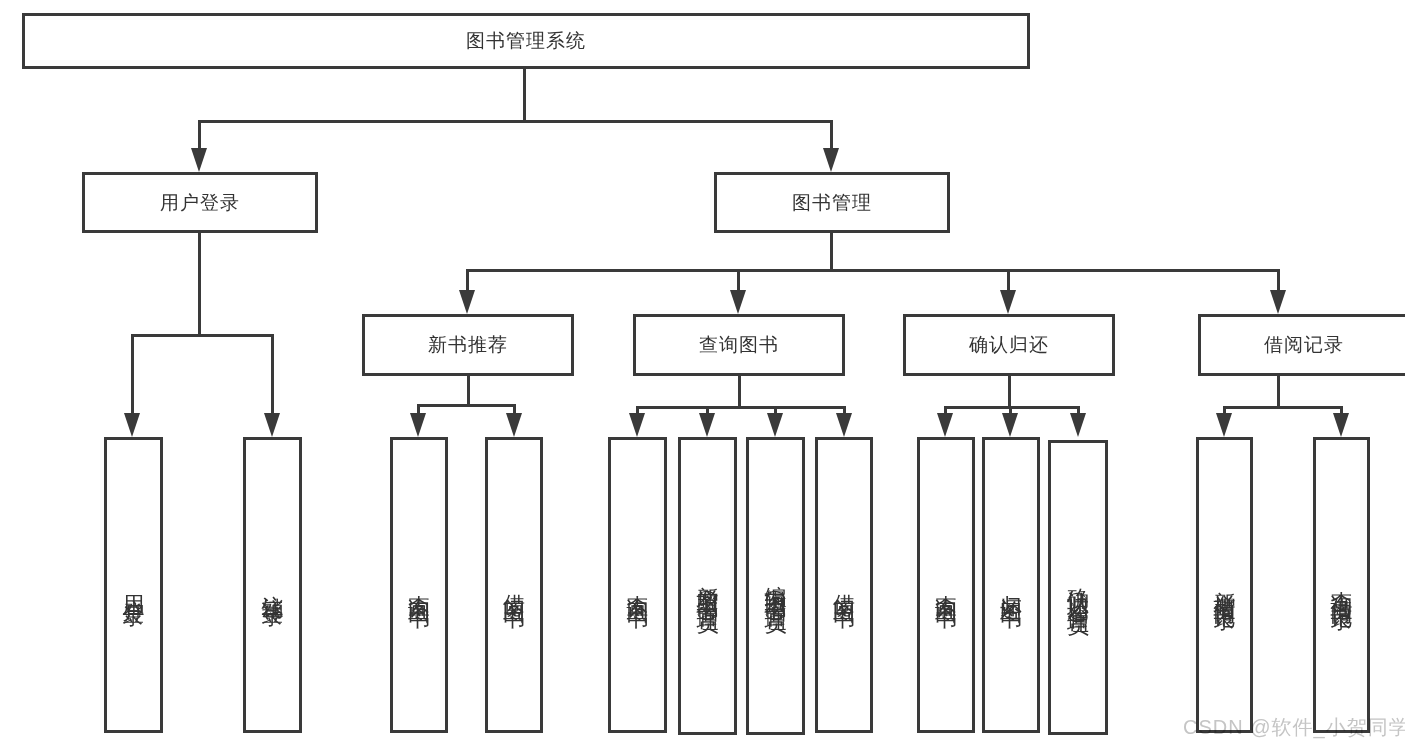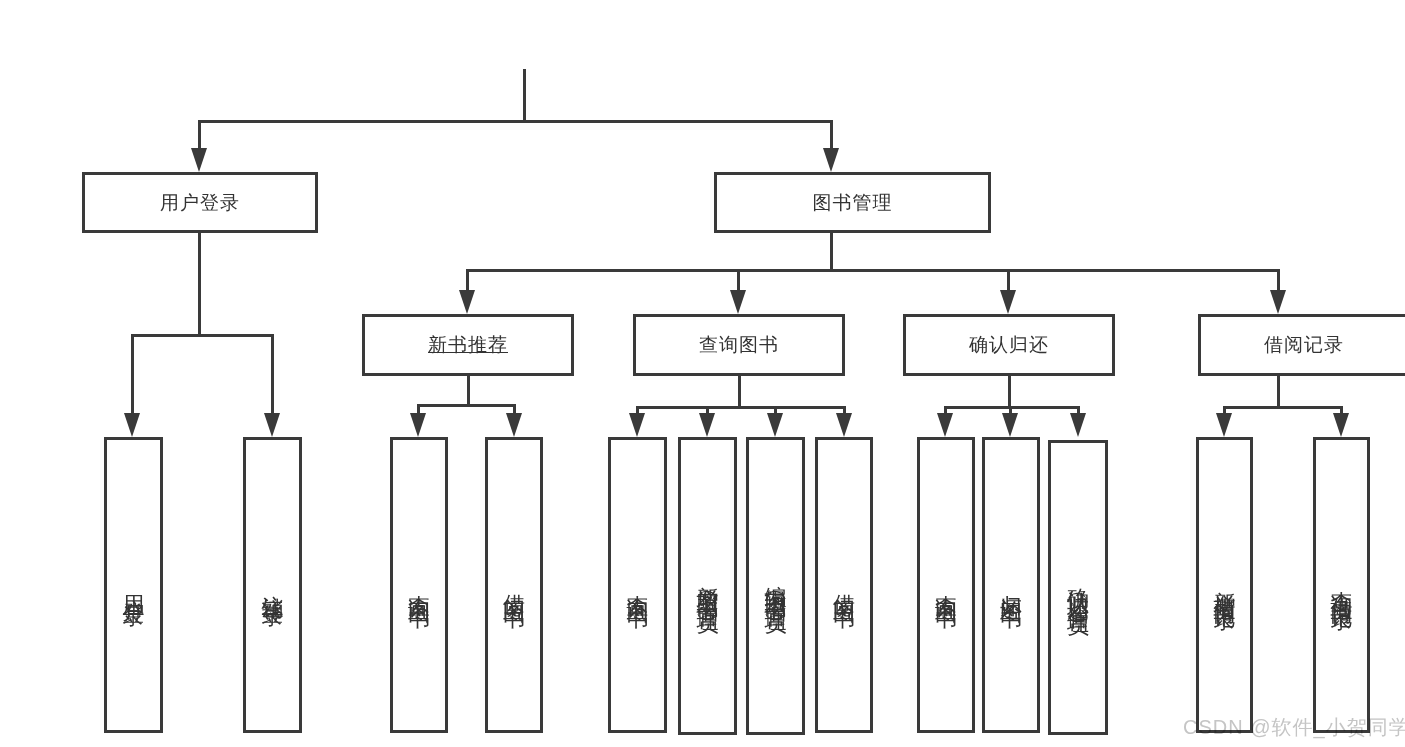--- a/index.html
+++ b/index.html
@@ -62,32 +62,35 @@
     white-space:nowrap;
     z-index:10;
     mix-blend-mode:multiply;
   }
 </style>
 </head>
 <body>
 
 <div id="canvas">
 
+  <div class="box" style="left:22px;top:13px;width:1008px;height:56px;">
+    <span>图书管理系统</span>
+  </div>
 
   <div class="vline" style="left:523px;top:69px;height:53px;"></div>
   <div class="hline" style="left:198px;top:120px;width:634px;"></div>
   <div class="vline" style="left:198px;top:120px;height:30px;"></div>
   <div class="arrow" style="left:191px;top:148px;"></div>
   <div class="vline" style="left:830px;top:120px;height:30px;"></div>
   <div class="arrow" style="left:823px;top:148px;"></div>
 
   <div class="box" style="left:82px;top:172px;width:236px;height:61px;">
     <span>用户登录</span>
   </div>
-  <div class="box" style="left:714px;top:172px;width:277px;height:61px;align-items:center;">
+  <div class="box" style="left:714px;top:172px;width:236px;height:61px;align-items:center;">
     <span>图书管理</span>
   </div>
 
   <div class="vline" style="left:198px;top:233px;height:103px;"></div>
   <div class="hline" style="left:131px;top:334px;width:143px;"></div>
   <div class="vline" style="left:131px;top:334px;height:81px;"></div>
   <div class="arrow" style="left:124px;top:413px;"></div>
   <div class="vline" style="left:271px;top:334px;height:81px;"></div>
   <div class="arrow" style="left:264px;top:413px;"></div>
 
@@ -95,21 +98,21 @@
   <div class="hline" style="left:466px;top:269px;width:814px;"></div>
   <div class="vline" style="left:466px;top:269px;height:23px;"></div>
   <div class="arrow" style="left:459px;top:290px;"></div>
   <div class="vline" style="left:737px;top:269px;height:23px;"></div>
   <div class="arrow" style="left:730px;top:290px;"></div>
   <div class="vline" style="left:1007px;top:269px;height:23px;"></div>
   <div class="arrow" style="left:1000px;top:290px;"></div>
   <div class="vline" style="left:1277px;top:269px;height:23px;"></div>
   <div class="arrow" style="left:1270px;top:290px;"></div>
 
-  <div class="box" style="left:362px;top:314px;width:212px;height:62px;text-decoration:underline;">
+  <div class="box" style="left:362px;top:314px;width:212px;height:62px;">
     <span>新书推荐</span>
   </div>
   <div class="box" style="left:633px;top:314px;width:212px;height:62px;">
     <span>查询图书</span>
   </div>
   <div class="box" style="left:903px;top:314px;width:212px;height:62px;">
     <span>确认归还</span>
   </div>
   <div class="box" style="left:1172px;top:314px;width:212px;height:62px;margin-left:26px;">
     <span>借阅记录</span>

